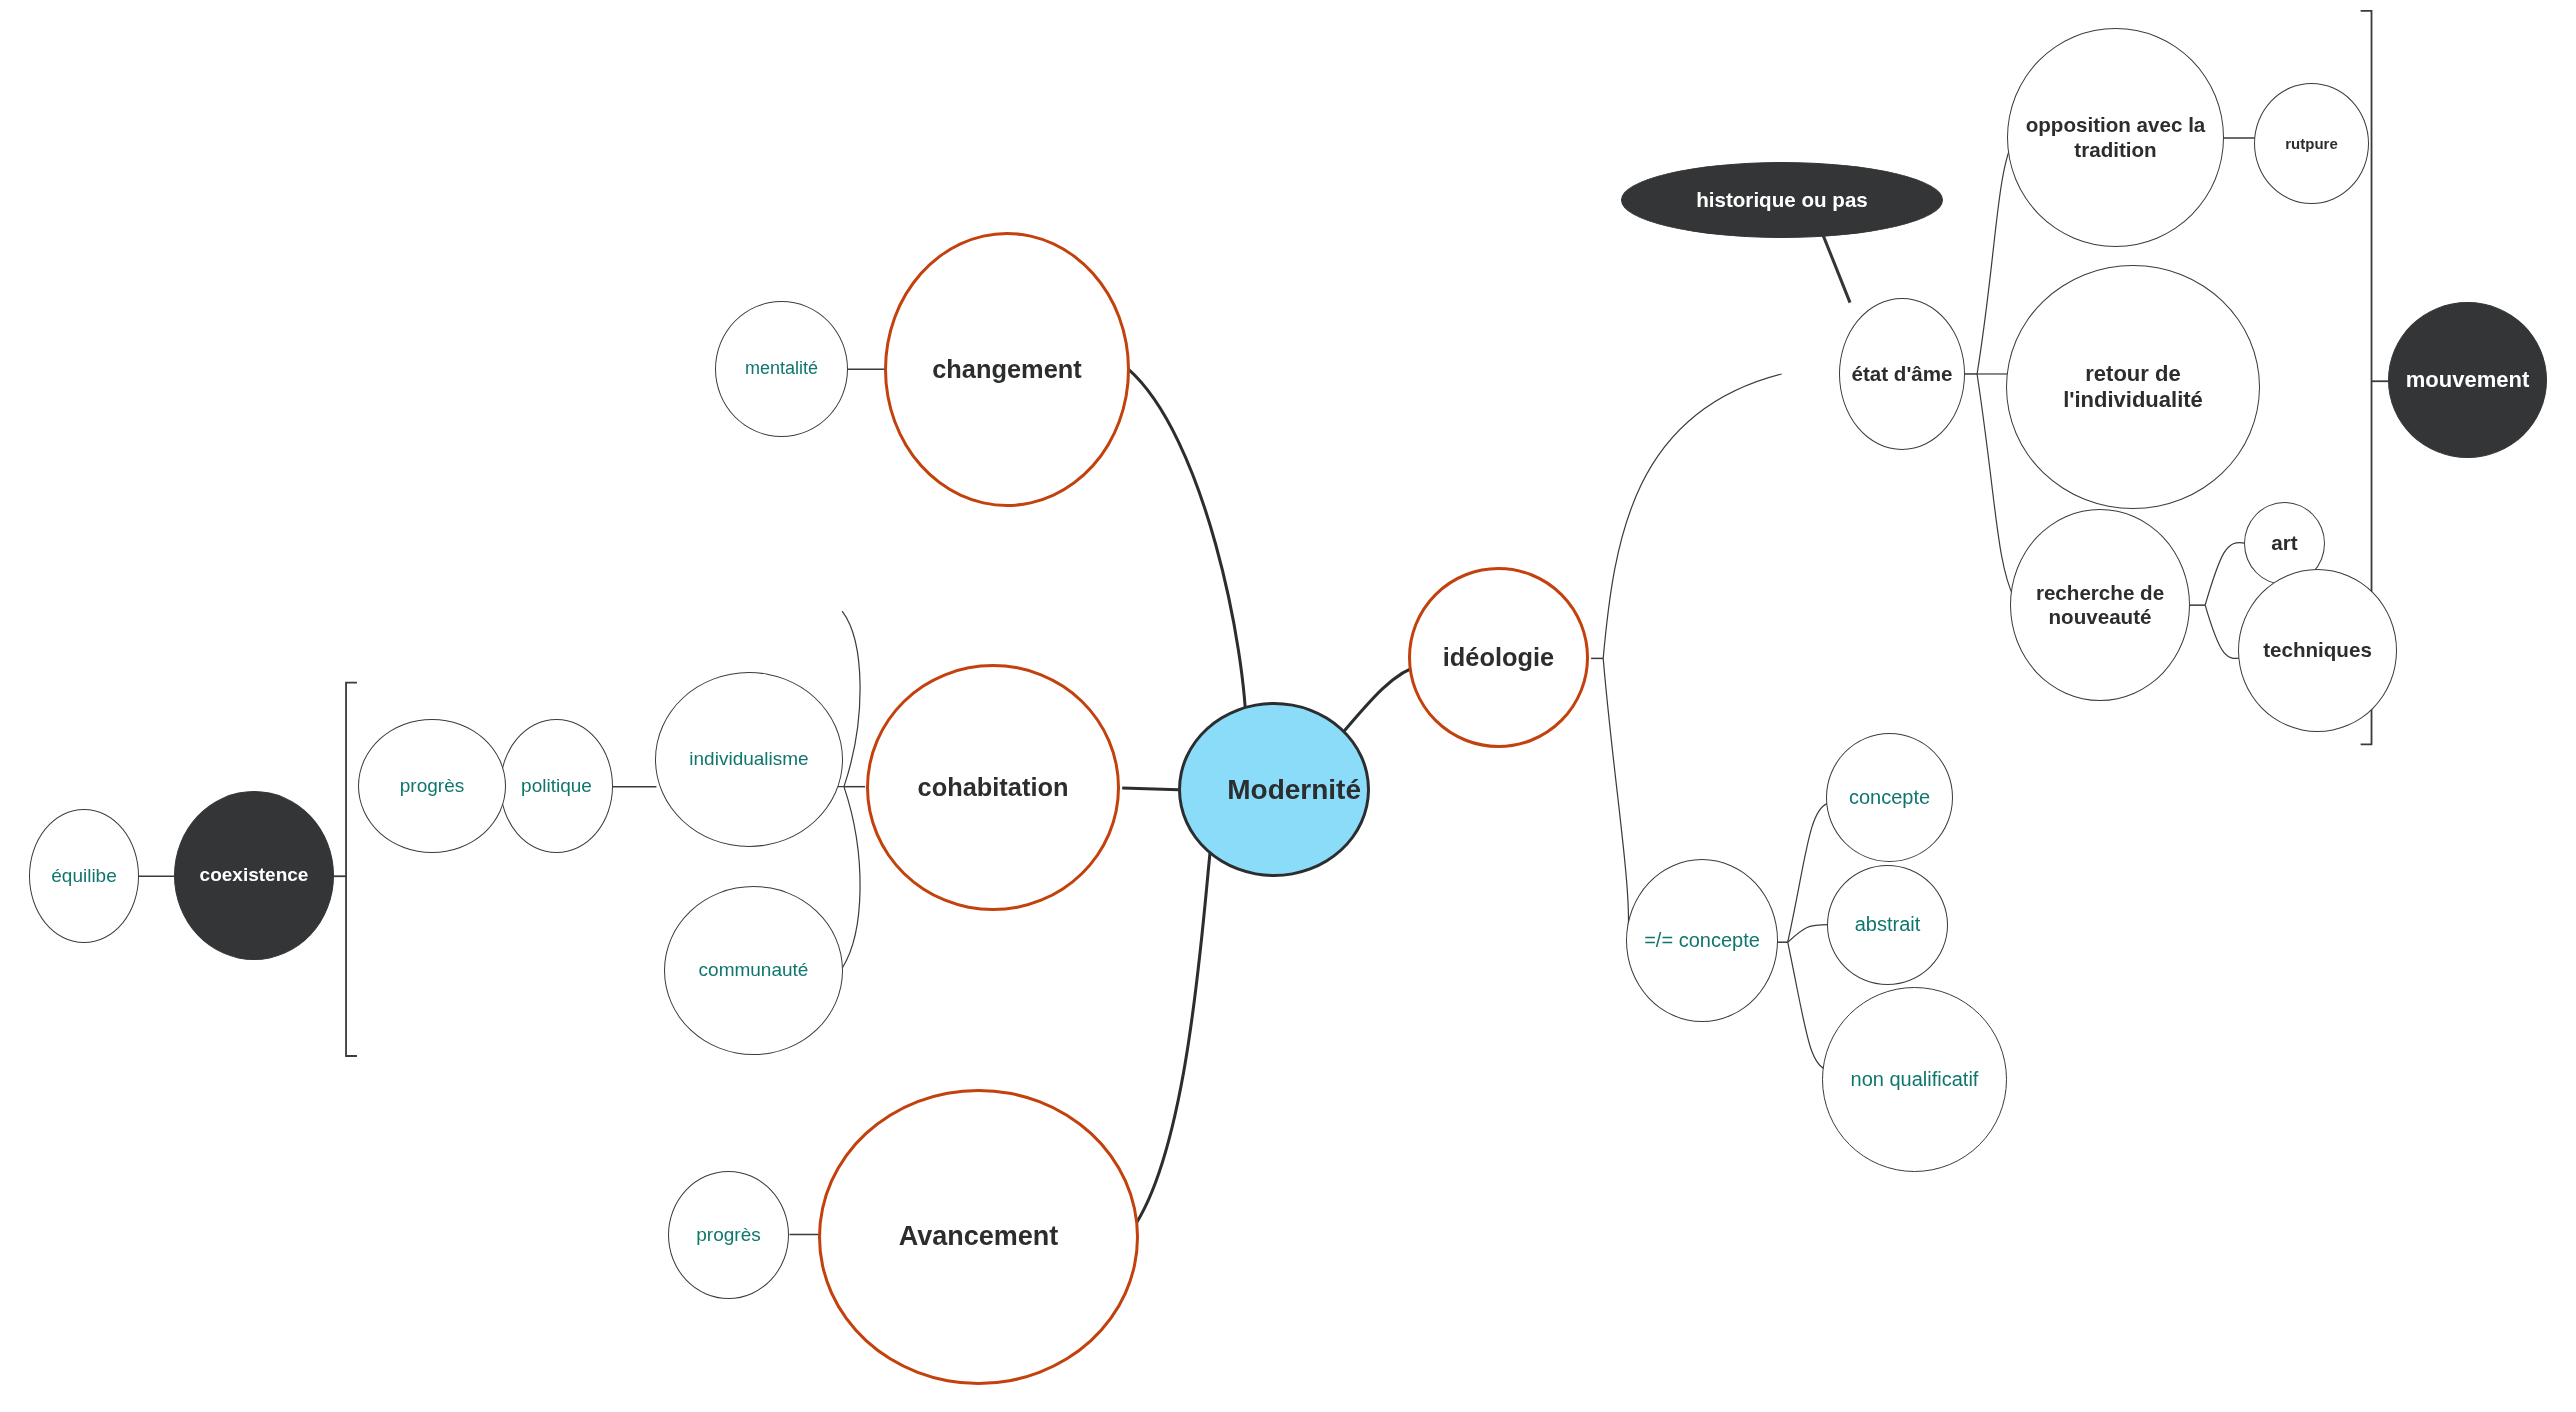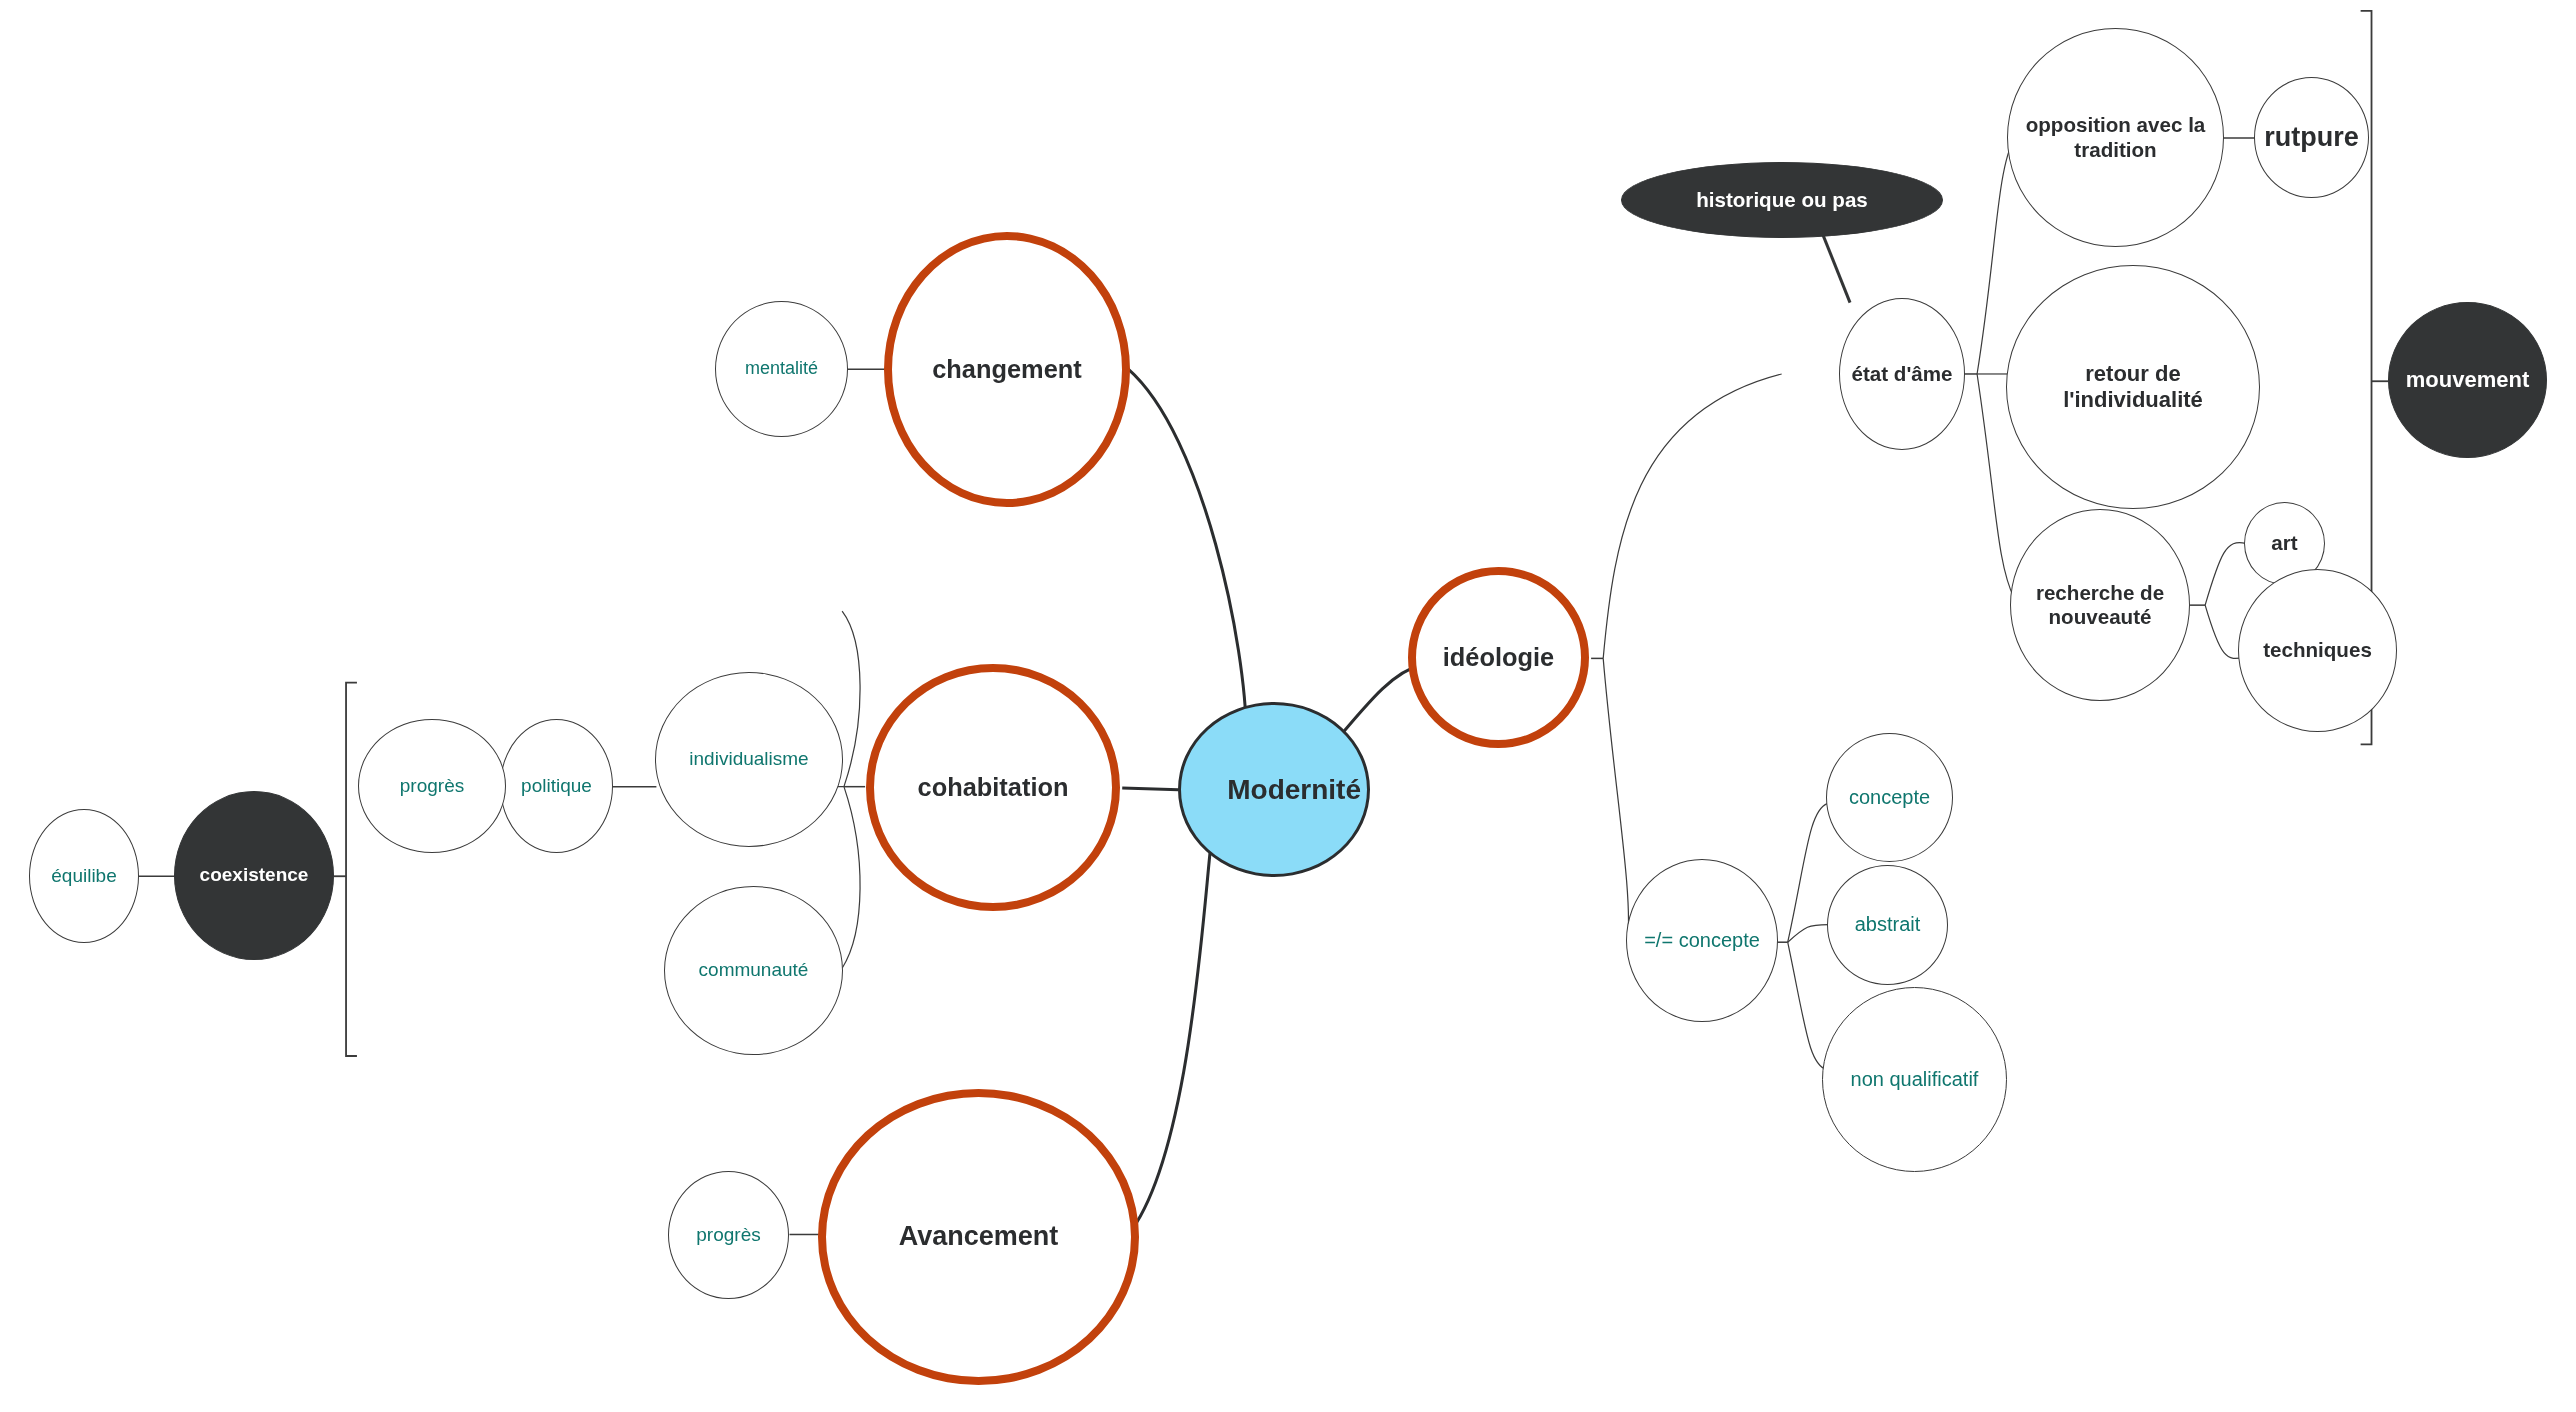--- a/index.html
+++ b/index.html
@@ -25,21 +25,21 @@
   
   .n-light{
     background:#ffffff;
     border:1.2px solid #3b3b3b;
     color:#0f766e;
     font-weight:400;
   }
   
   .n-strong{
     background:#ffffff;
-    border:8px solid #c2410c;
+    border:3px solid #c2410c;
     color:#2b2d2f;
     font-weight:700;
   }
   
   .n-bold{
     background:#ffffff;
     border:1.2px solid #3b3b3b;
     color:#2b2d2f;
     font-weight:700;
   }
@@ -173,21 +173,21 @@
     <span>état d'âme</span>
   </div>
 
   <div class="node n-dark" style="left:1621px;top:162px;width:322px;height:76px;font-size:20.6px;">
     <span>historique ou pas</span>
   </div>
 
   <div class="node n-bold" style="left:2007px;top:28px;width:217px;height:219px;font-size:20.6px;">
     <span>opposition avec la tradition</span>
   </div>
-  <div class="node n-bold" style="left:2254px;top:77px;width:115px;height:121px;font-size:27px;justify-content:center;">
+  <div class="node n-bold" style="left:2254px;top:83px;width:115px;height:121px;font-size:15px;justify-content:center;">
     <span>rutpure</span>
   </div>
 
   <div class="node n-bold" style="left:2006px;top:265px;width:254px;height:244px;font-size:22px;">
     <span>retour de l'individualité</span>
   </div>
 
   <div class="node n-bold" style="left:2010px;top:509px;width:180px;height:192px;font-size:20.6px;">
     <span>recherche de nouveauté</span>
   </div>

